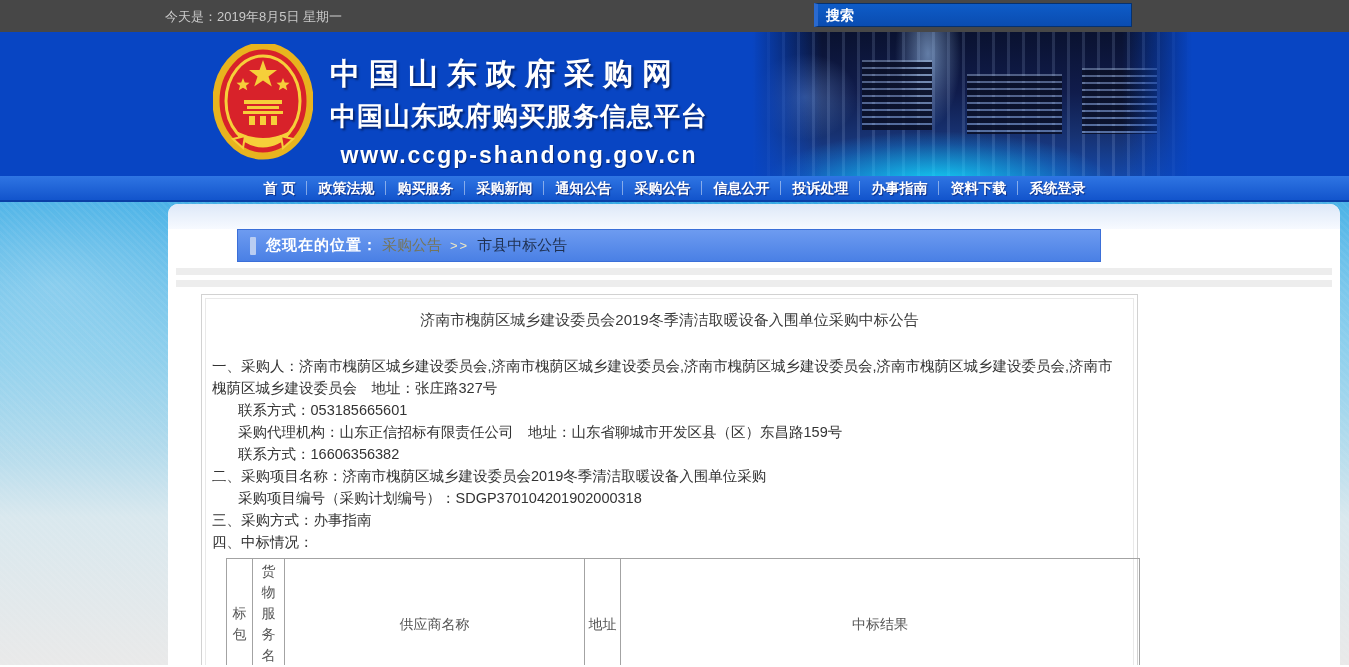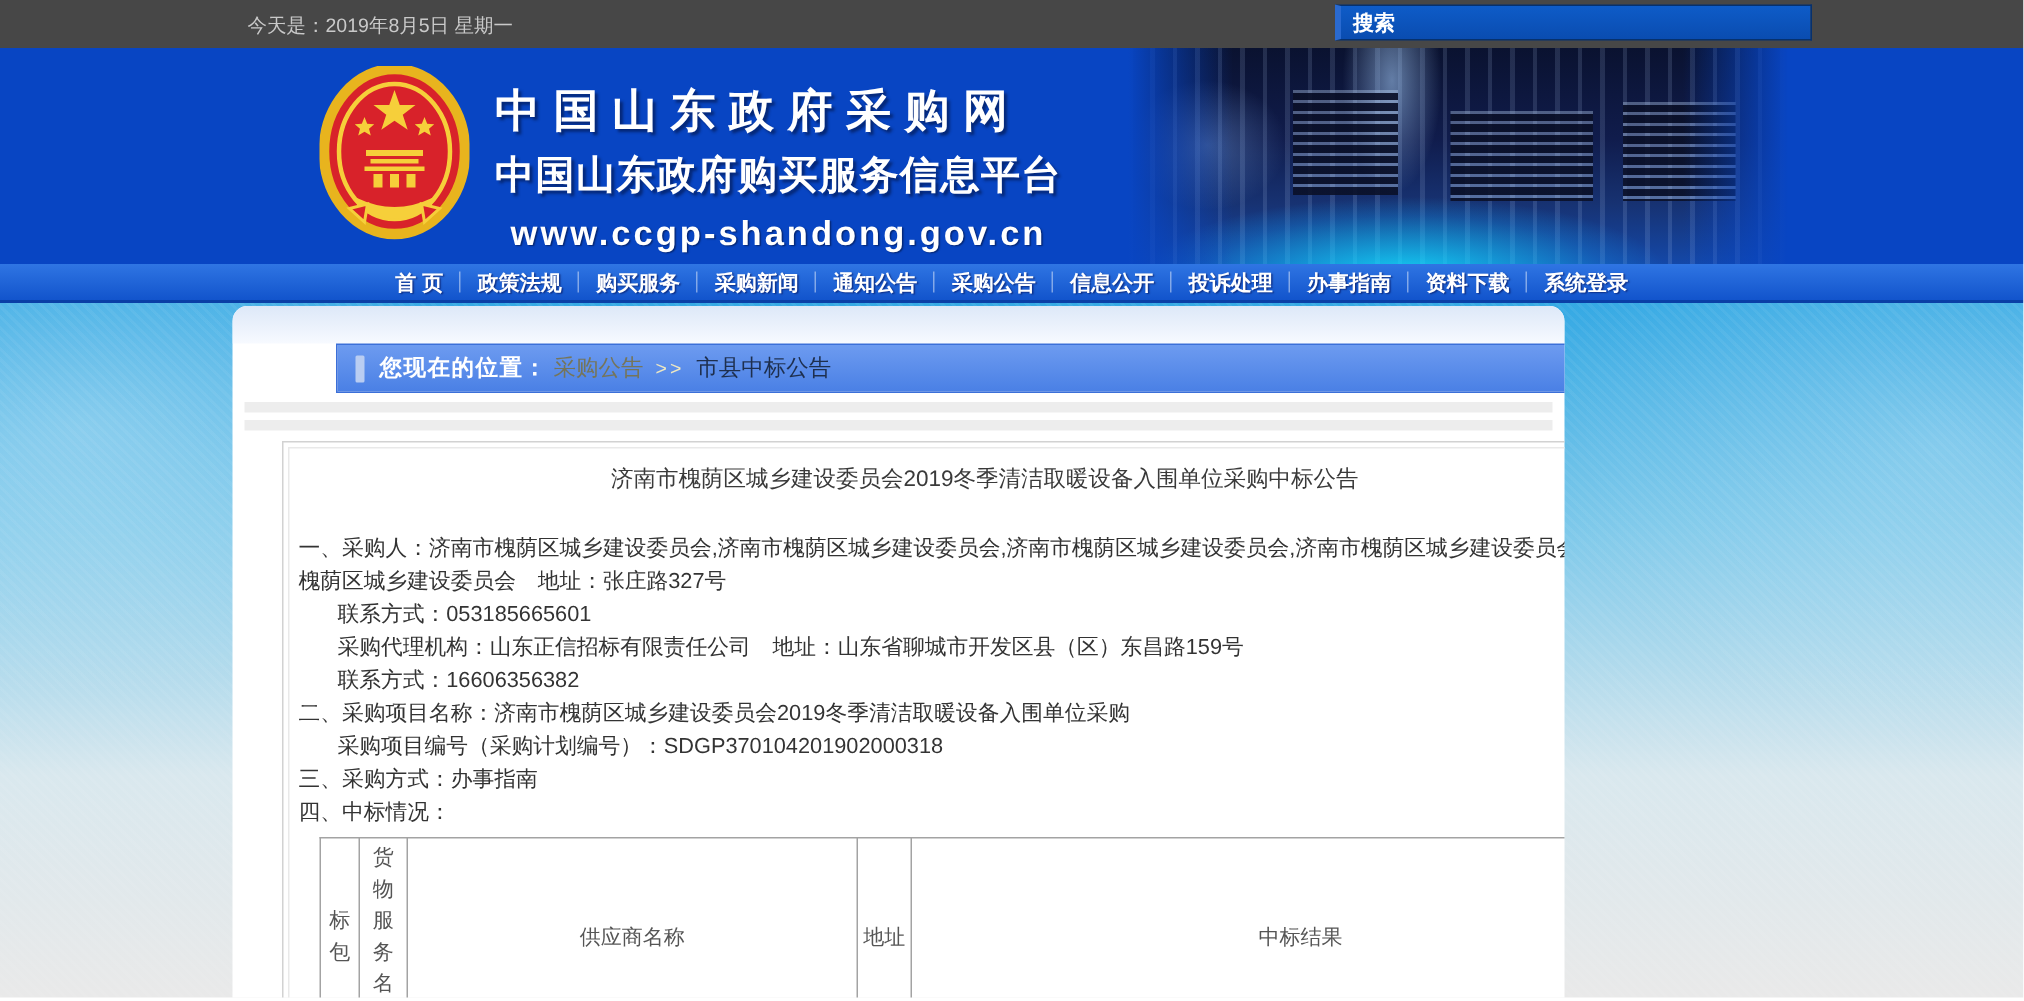--- a/index.html
+++ b/index.html
@@ -2,21 +2,21 @@
 <html><head>
 <meta charset="utf-8">
 <style>
   * { margin:0; padding:0; box-sizing:border-box; }
   html,body { width:1349px; height:667px; overflow:hidden;
     font-family:"Liberation Sans","DejaVu Sans",sans-serif; }
 
   
   .topbar { position:relative; height:32px; background:#474747;padding-left:13px; }
   .topbar .date { position:absolute; left:165px; top:8px; font-size:13px; color:#c9c9c9; }
-  .searchbar { position:absolute; left:890px; top:3px; width:318px; height:24px;
+  .searchbar { position:absolute; left:814px; top:3px; width:318px; height:24px;
     background:linear-gradient(180deg,#0e5cc8,#0a4cb0); border:1px solid #06316e;
     border-left:4px solid #2a6ad0; color:#fff; font-size:14px; font-weight:bold;
     line-height:20px; padding:1px 0 0 8px; cursor:pointer; }
 
   
   .banner { position:relative; height:144px; background:#0845c3; overflow:hidden; }
   .emblem { position:absolute; left:213px; top:12px; width:100px; height:118px; }
   .titles { position:absolute; left:330px; top:22px; color:#fff; white-space:nowrap; }
   .titles .t1 { font-size:30px; font-weight:bold; letter-spacing:9px;
     text-shadow:2px 2px 2px rgba(0,0,20,.45); }
@@ -50,21 +50,21 @@
 
   
   .pagebg { position:relative; height:463px;
     background:
       repeating-linear-gradient(45deg, rgba(255,255,255,.05) 0 2px, transparent 2px 5px),
       radial-gradient(ellipse 30% 55% at 4% 18%, rgba(255,255,255,.28), transparent 70%),
       radial-gradient(ellipse 28% 60% at 96% 20%, rgba(255,255,255,.22), transparent 70%),
       linear-gradient(180deg,#35a9e4 0%,#7cc8ea 32%,#d9e8ee 68%,#e9e9e9 100%); }
 
   
-  .container { position:absolute; left:155px; top:2px; width:888px; height:461px;
+  .container { position:absolute; left:168px; top:2px; width:1172px; height:461px;
     background:#fff; border-radius:10px 10px 0 0; overflow:hidden; }
   .container-topband { height:25px; background:linear-gradient(180deg,#dde8f8,#f7faff); }
 
   .breadcrumb { position:relative; margin-left:69px; width:864px; height:33px;
     background:linear-gradient(180deg,#6d9bf0,#4a80e5); border:1px solid #3b6fd8;
     display:flex; align-items:center; font-size:15px; }
   .bc-accent { width:6px; height:18px; background:#b9cdf2; margin:0 10px 0 12px; border-radius:1px; }
   .bc-label { color:#fff; font-weight:bold; letter-spacing:1px; }
   .bc-link { color:#75755a; margin-left:4px; cursor:pointer; }
   .bc-sep { color:#eee8c2; margin:0 8px; font-size:13px; letter-spacing:2px; }

